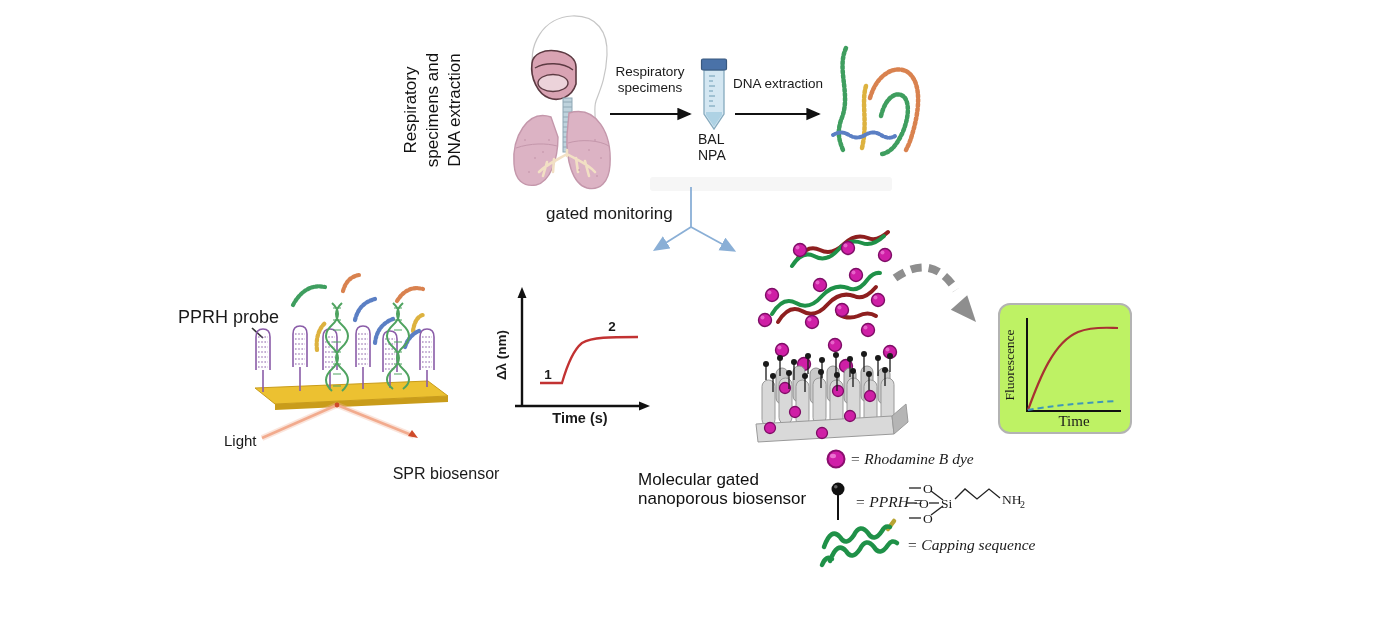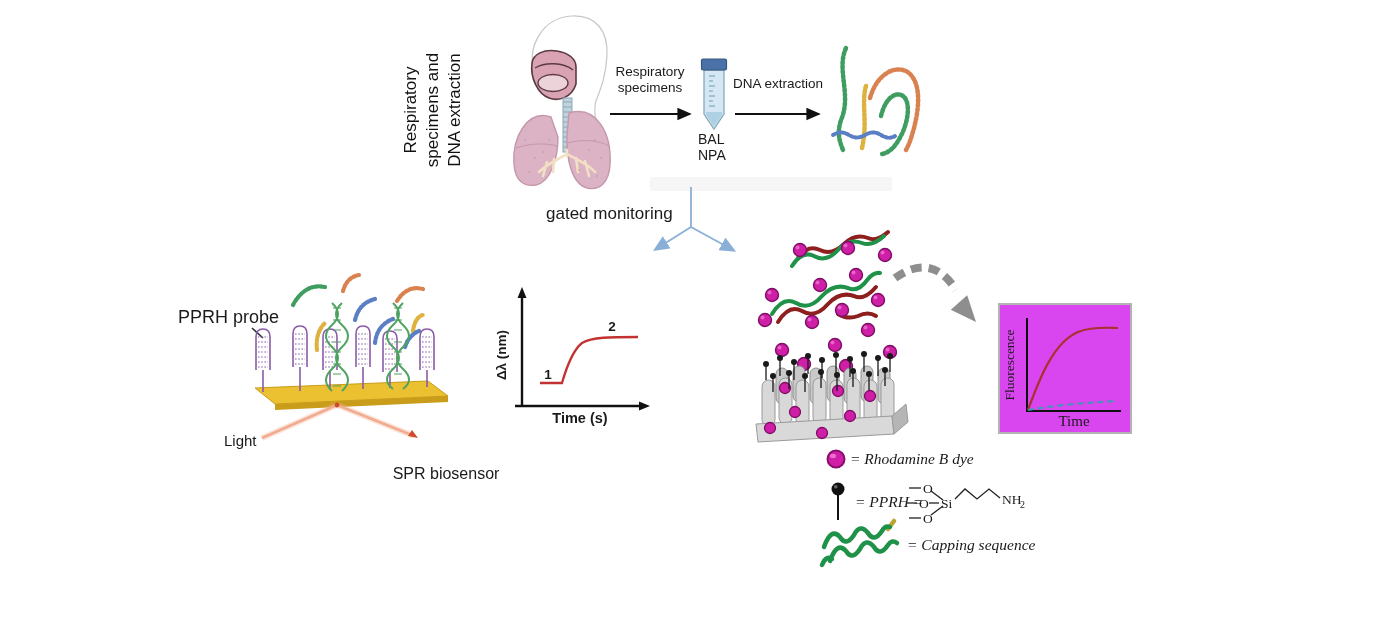--- a/index.html
+++ b/index.html
@@ -6,21 +6,21 @@
   .stage{position:relative;width:1388px;height:628px;background:#ffffff;overflow:hidden;
          font-family:"Liberation Sans",sans-serif;color:#1a1a1a;}
   .abs{position:absolute;}
   .sans{font-family:"Liberation Sans",sans-serif;}
   .serif{font-family:"Liberation Serif",serif;font-style:italic;}
   .ctr{text-align:center;}
   .rot{transform:rotate(-90deg);}
   svg{display:block;overflow:visible;}
   svg text{font-family:"Liberation Sans",sans-serif;fill:#1a1a1a;}
   svg text.serifT{font-family:"Liberation Serif",serif;}
-  .fluoro-box{border:2.5px solid #b3b3b3;border-radius:0;background:#d946ef;}
+  .fluoro-box{border:2.5px solid #b3b3b3;border-radius:12px;background:#bef264;}
   .faint-band{background:#f6f6f6;}
 </style>
 </head>
 <body>
 
 <div class="stage">
 
   <div class="abs faint-band" style="left:650px;top:177px;width:242px;height:14px;border-radius:3px;"></div>
 
   <div class="abs rot ctr sans" style="left:363px;top:77px;width:140px;height:66px;font-size:17px;line-height:22px;color:#111;">
@@ -328,20 +328,24 @@
     <svg width="130" height="127" viewBox="0 0 130 127">
       <line x1="27" y1="106" x2="27" y2="13" stroke="#111" stroke-width="2"></line>
       <line x1="26" y1="106" x2="121" y2="106" stroke="#111" stroke-width="2"></line>
       <path d="M28,105 C40,72 54,37 78,27 C93,21 110,23 118,23" fill="none" stroke="#a83232" stroke-width="2.2"></path>
       <path d="M28,105 C50,101 80,98 116,96" fill="none" stroke="#3e97b8" stroke-width="2" stroke-dasharray="6,4"></path>
       <text class="serifT" x="14" y="60" font-size="13.5" text-anchor="middle" transform="rotate(-90 14 60)">Fluorescence</text>
       <text class="serifT" x="74" y="121" font-size="15" text-anchor="middle">Time</text>
     </svg>
   </div>
 
+  <div class="abs sans" style="left:638px;top:470px;font-size:17px;line-height:19px;color:#111;">
+    <div>Molecular gated</div>
+    <div>nanoporous biosensor</div>
+  </div>
 
   <svg class="abs" style="left:824px;top:447px;" width="24" height="24" viewBox="0 0 24 24">
     <circle cx="12" cy="12" r="8.5" fill="#d01ea8" stroke="#8a0e6e" stroke-width="2"></circle>
     <ellipse cx="9" cy="9" rx="3" ry="2.2" fill="#f080d8" opacity="0.85"></ellipse>
   </svg>
   <div class="abs serif" style="left:850px;top:450px;font-size:15.5px;">= Rhodamine B dye</div>
 
   <svg class="abs" style="left:828px;top:480px;" width="22" height="45" viewBox="0 0 22 45">
     <line x1="10" y1="14" x2="10" y2="40" stroke="#111" stroke-width="2"></line>
     <circle cx="10" cy="9" r="6.5" fill="#111"></circle>

